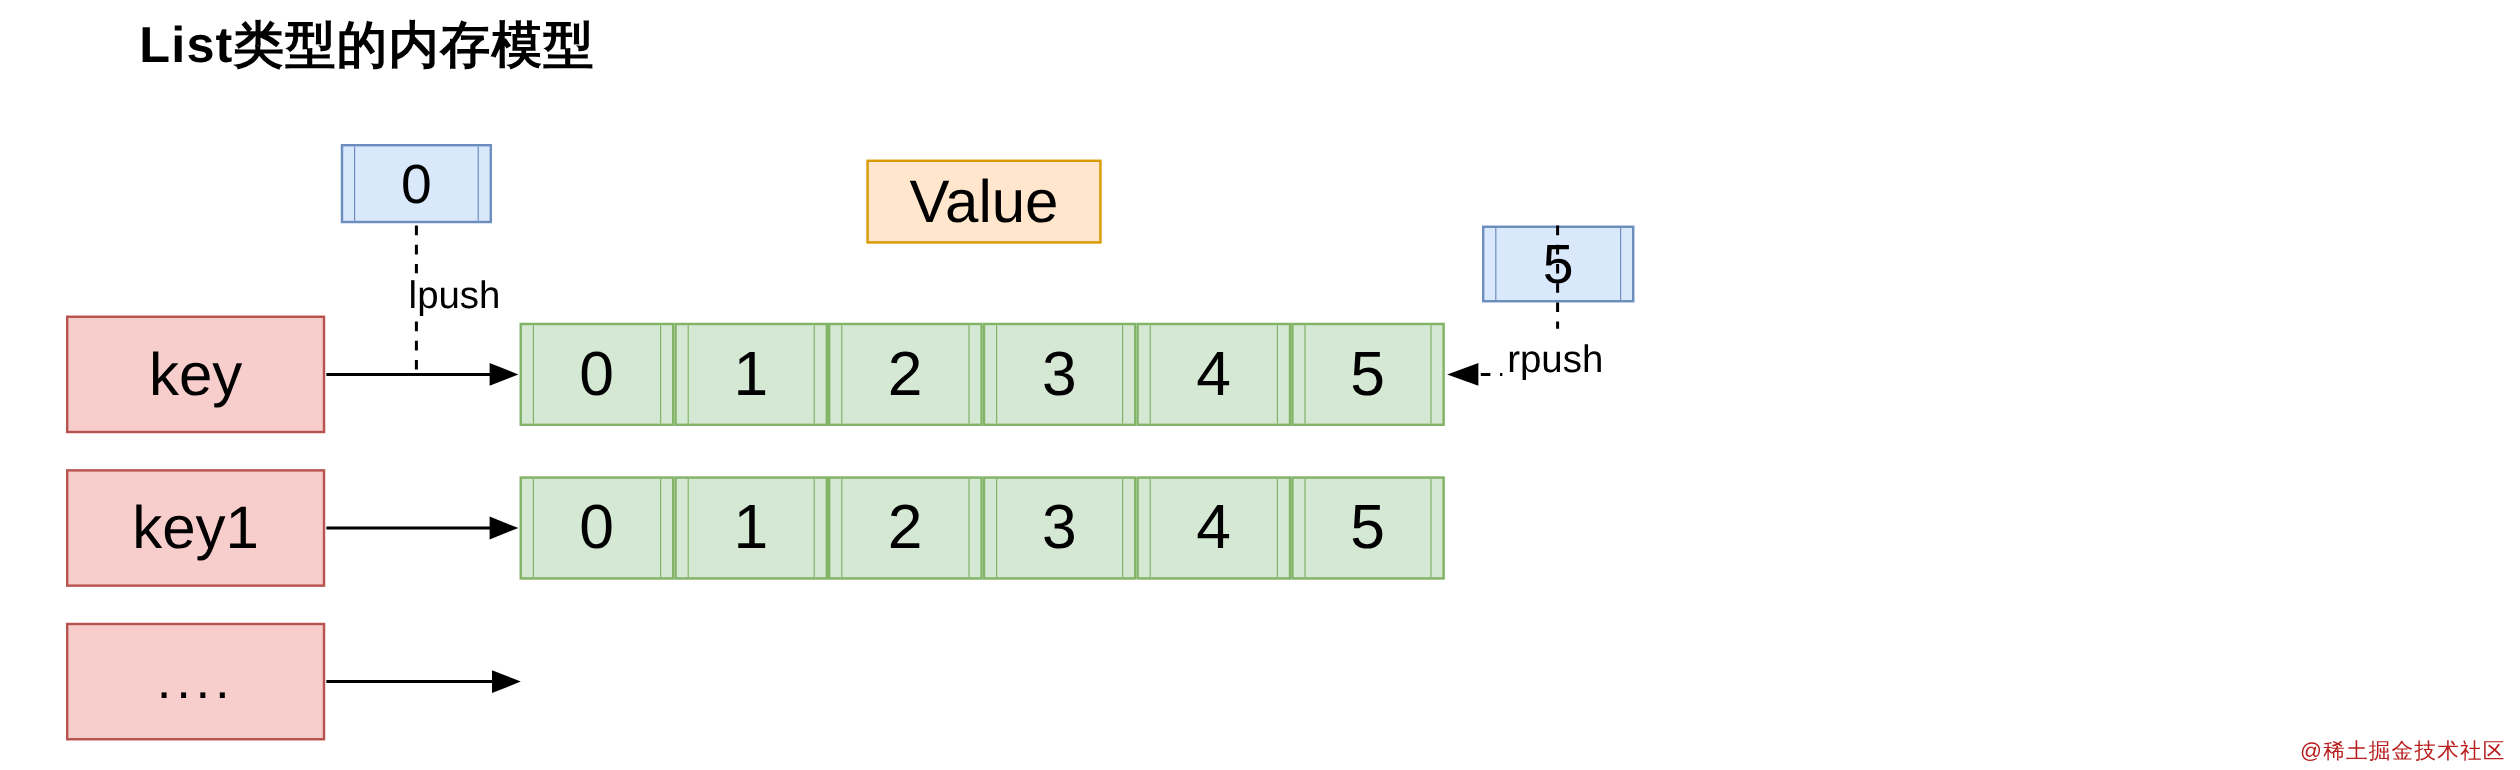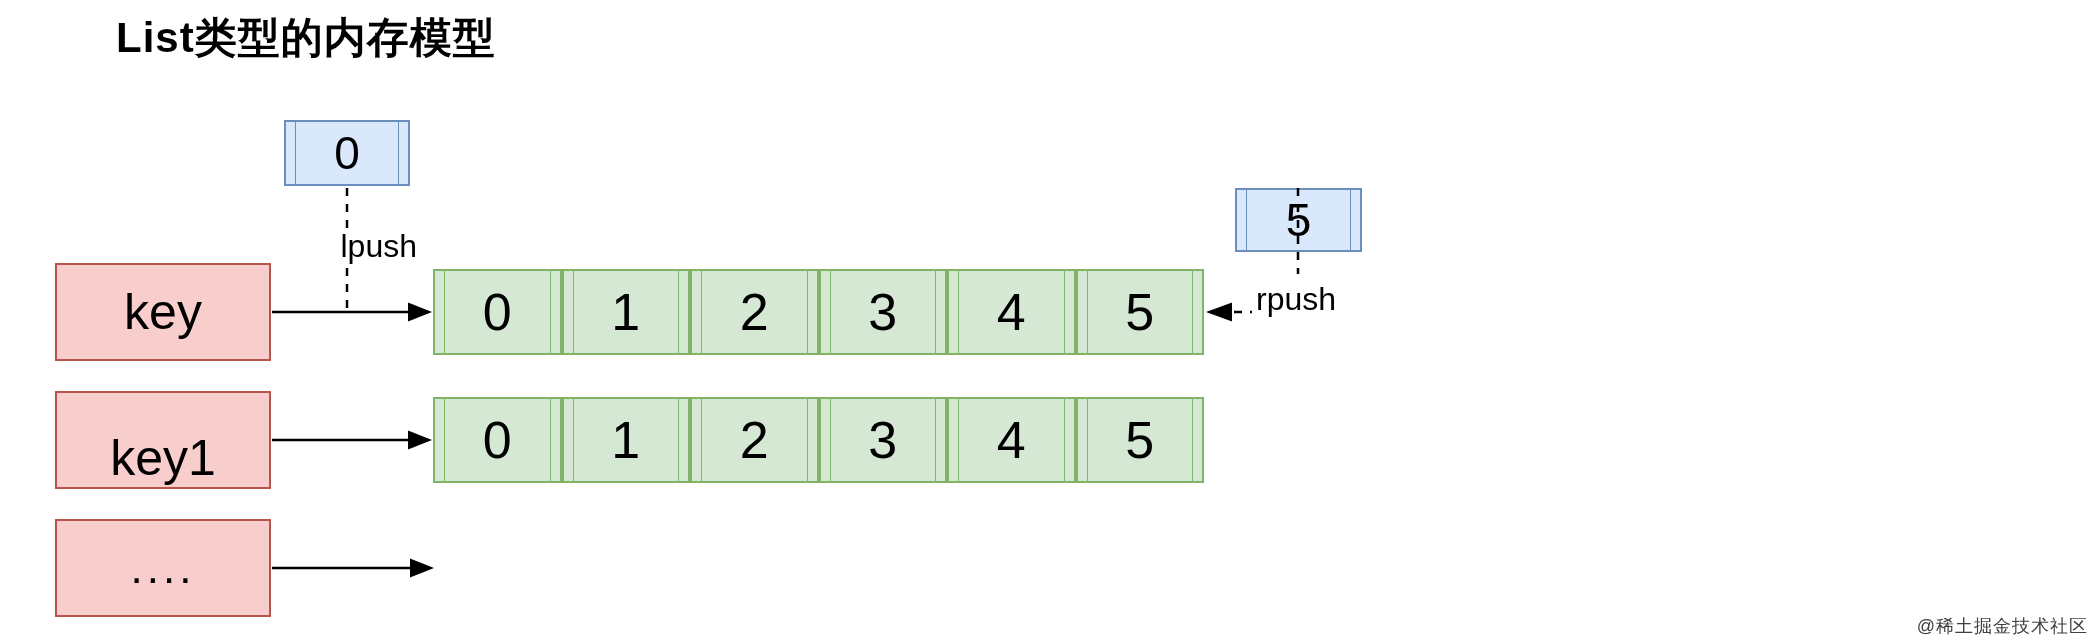--- a/index.html
+++ b/index.html
@@ -83,51 +83,54 @@
   
   #connectors{
     position:absolute;left:0;top:0;
     width:2100px;height:642px;
     pointer-events:none;
     z-index:2;
   }
   #watermark{
     right:12px;top:614px;
     font-size:18px;
-    color:#404040;
+    color:#b91c1c;
     letter-spacing:1px;
   }
 </style>
 </head>
 <body>
 
 <div id="canvas">
 
   <div id="title" class="abs">List类型的内存模型</div>
 
   <div class="box proc blue index-box" style="left:284px;top:120px;width:126px;height:66px;">
     <div class="inset-line inset-l"></div>
     <div class="inset-line inset-r"></div>
     <span>0</span>
   </div>
 
+  <div class="box" id="value-box">
+    <span>Value</span>
+  </div>
 
   <div class="box proc blue index-box" style="left:1235px;top:122px;width:127px;height:64px;">
     <div class="inset-line inset-l"></div>
     <div class="inset-line inset-r"></div>
     <span>5</span>
   </div>
 
   <div class="op-label" id="lpush-label">lpush</div>
   <div class="op-label" id="rpush-label">rpush</div>
 
   <div class="box key-box" style="top:263px;">
     <span>key</span>
   </div>
-  <div class="box key-box" style="top:391px;align-items:flex-end;">
+  <div class="box key-box" style="top:391px;">
     <span>key1</span>
   </div>
   <div class="box key-box" style="top:519px;">
     <span class="dots">....</span>
   </div>
 
   <div class="list-row" style="top:269px;">
     <div class="list-cell proc green">
       <div class="inset-line inset-l"></div>
       <div class="inset-line inset-r"></div>

